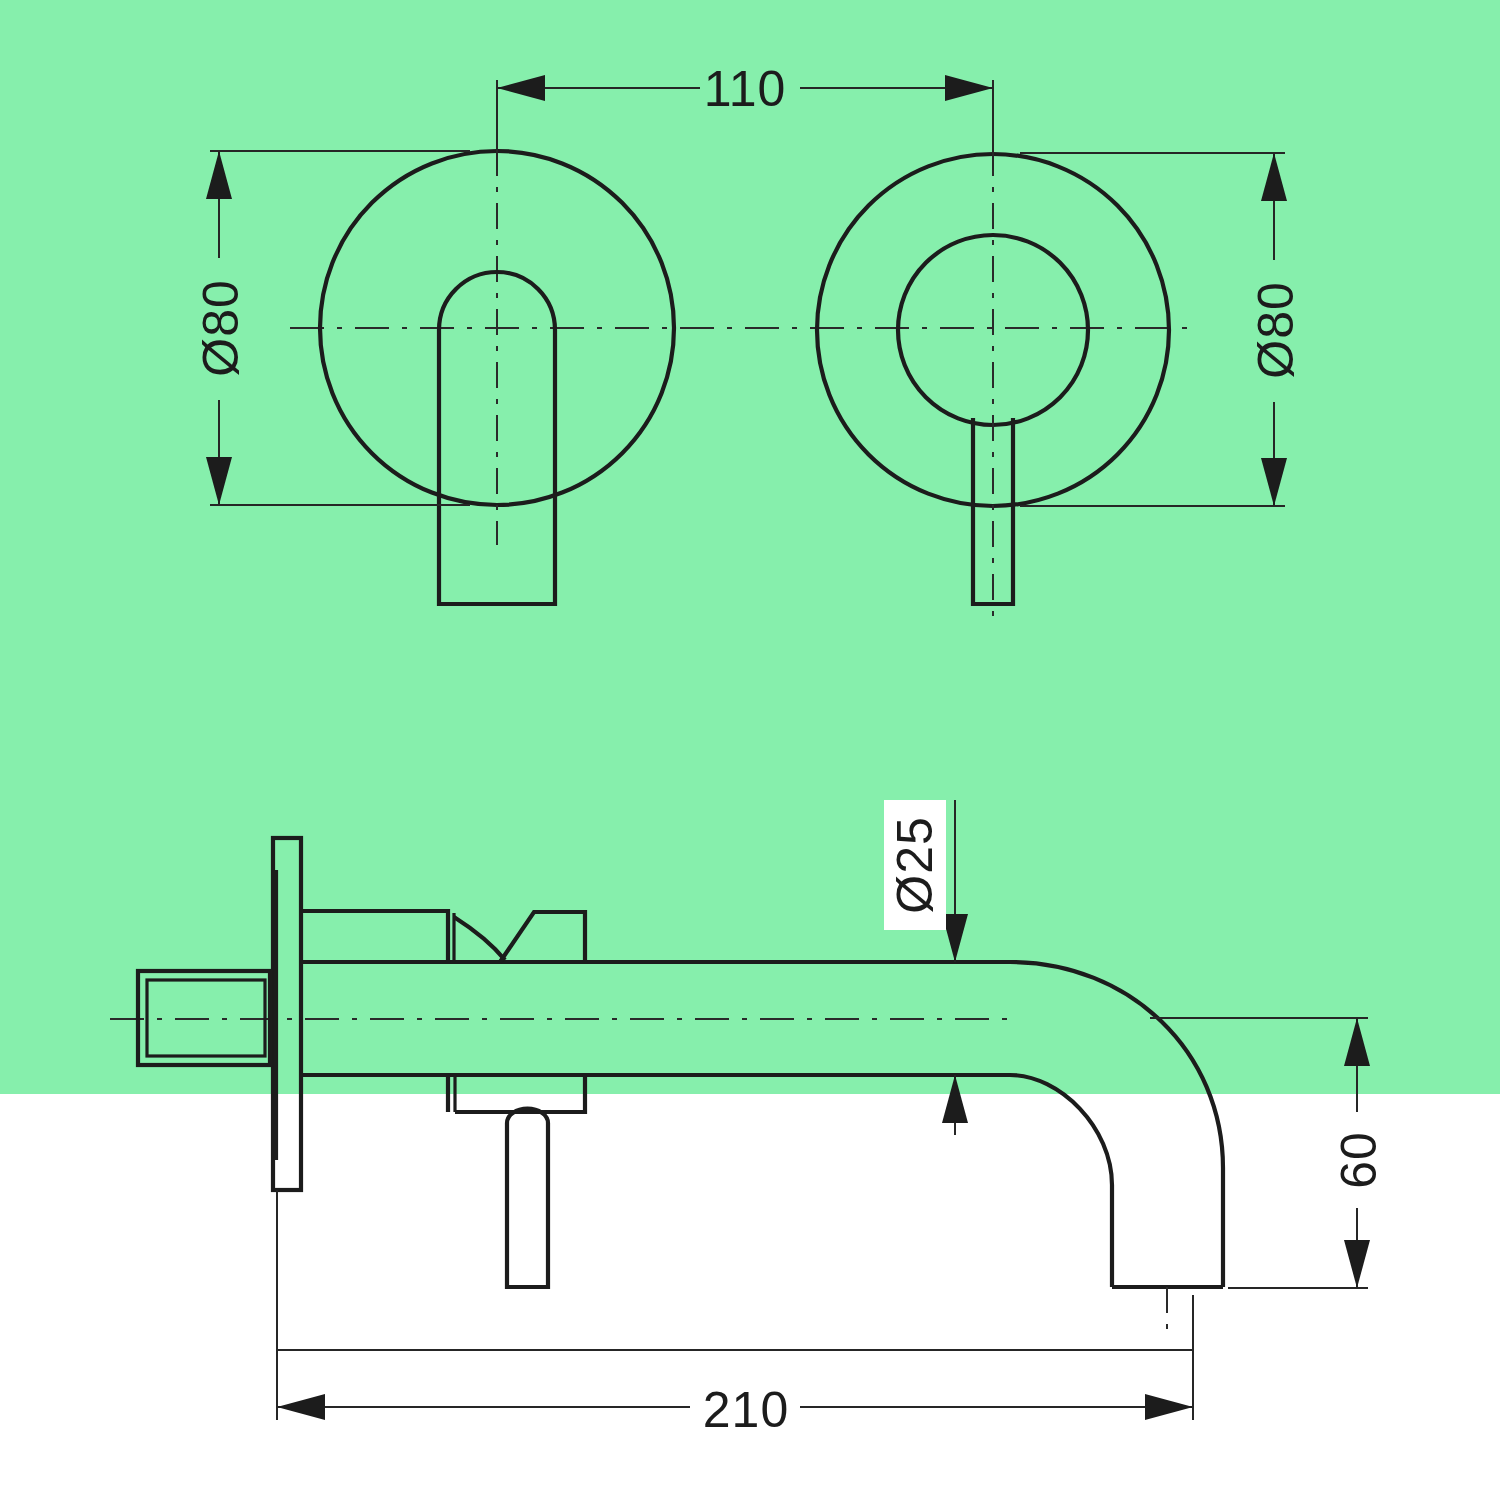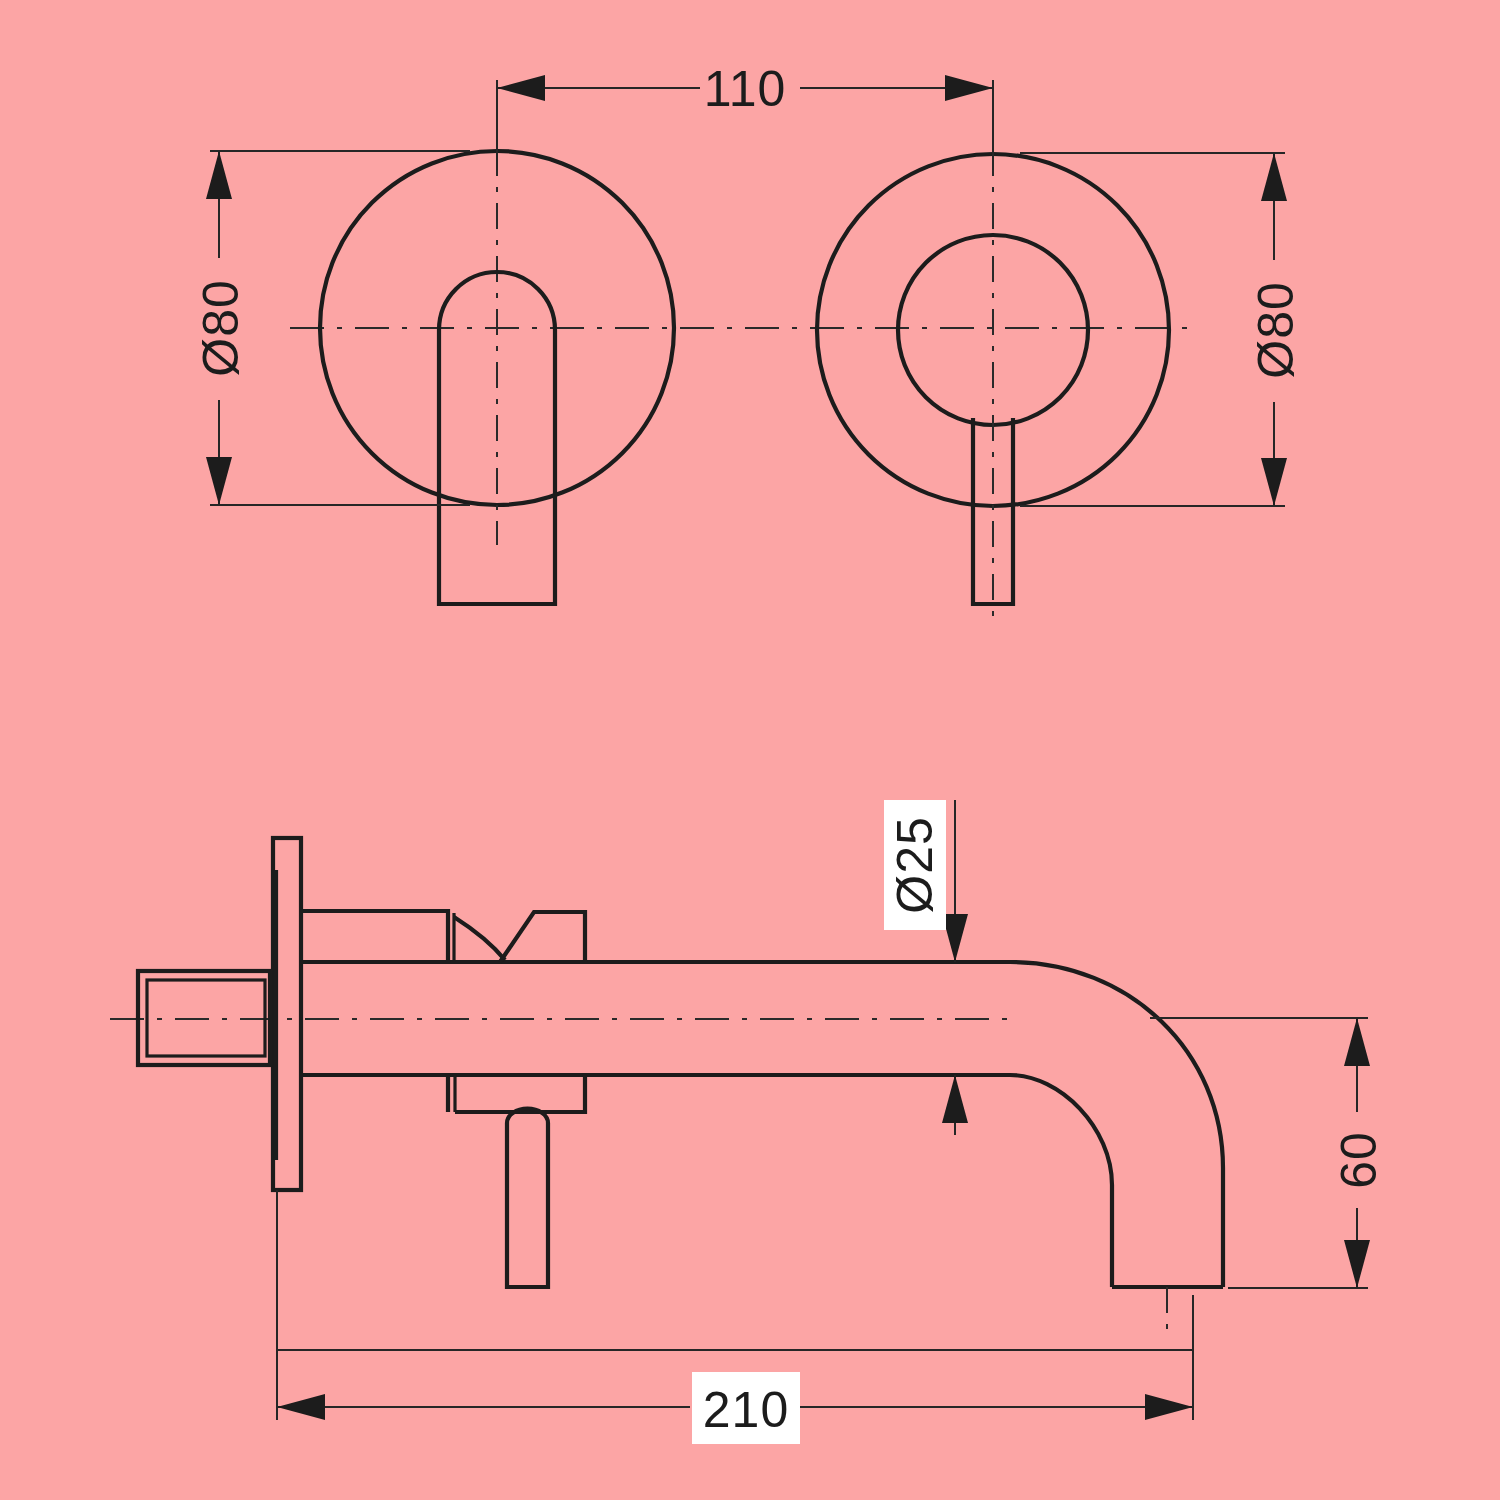--- a/index.html
+++ b/index.html
@@ -9,22 +9,22 @@
   }
   body {
     width: 1500px;
     height: 1500px;
     font-family: "Liberation Sans", sans-serif;
     overflow: hidden;
   }
   #drawing-root {
     position: relative;
     width: 1500px;
-    height: 1500px;
-    background: #fca5a5;
+    height: 1094px;
+    background: #86efac;
   }
   svg.cad {
     display: block;
     width: 1500px;
     height: 1500px;
   }
   .solid {
     fill: none;
     stroke: #1c1c1c;
     stroke-width: 4.2;

